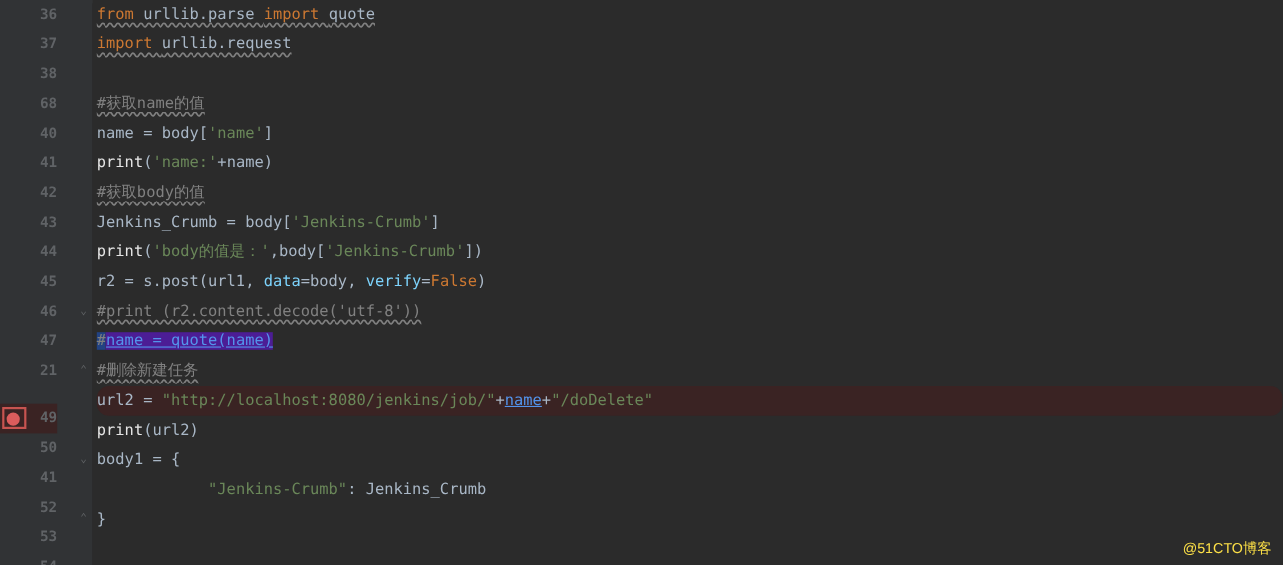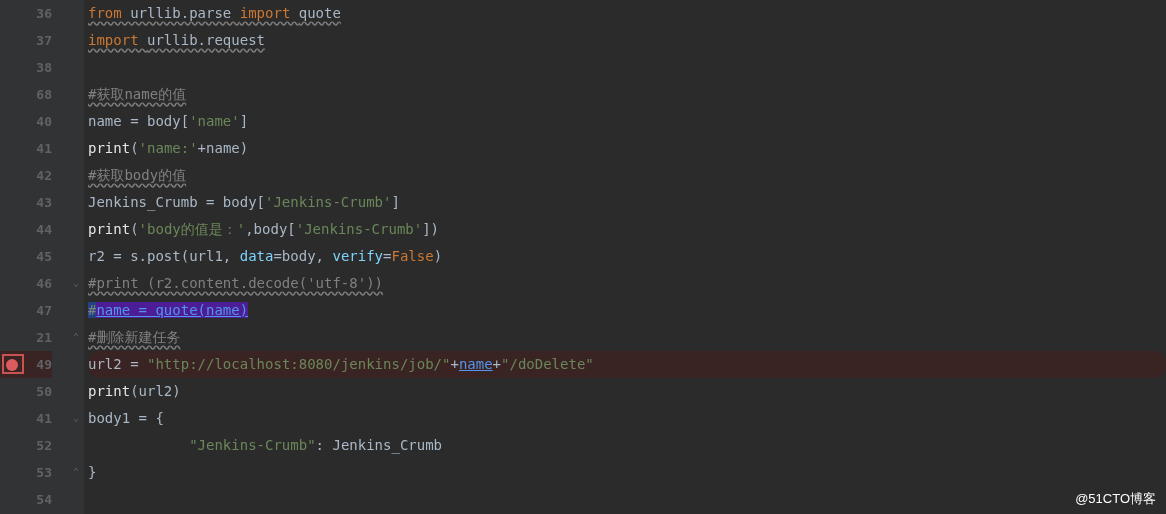--- a/index.html
+++ b/index.html
@@ -77,21 +77,21 @@
 }
 .bp-box {
   position: absolute;
   left: 2px; top: 3px;
   width: 22px; height: 20px;
   border: 2px solid #c75450;
 }
 .watermark {
   position: absolute;
   right: 10px; bottom: 6px;
-  color: #ffffff; font-size: 13px;
+  color: #fde047; font-size: 13px;
   font-family: Arial, sans-serif;
 }
 .tabstrip {
   position: absolute; top: 0; left: 0; height: 3px; background: #3c3f41; width: 100%;
 }
 .tabactive {
   position: absolute; top: 0; left: 0; height: 3px; width: 56px; background: #4a88c7;
 }
 </style>
 </head>
@@ -109,21 +109,21 @@
       <div class="ln">68</div>
       <div class="ln">40</div>
       <div class="ln">41</div>
       <div class="ln">42</div>
       <div class="ln">43</div>
       <div class="ln">44</div>
       <div class="ln">45</div>
       <div class="ln">46</div>
       <div class="ln">47</div>
       <div class="ln">21</div>
-      <div class="ln" style="background: rgb(58, 35, 35);">49<div class="bp-dot"></div><div class="bp-box"></div></div>
+      <div class="ln" style="background: rgb(58, 35, 35); margin-top: 16px;">49<div class="bp-dot"></div><div class="bp-box"></div></div>
       <div class="ln">50</div>
       <div class="ln">41</div>
       <div class="ln">52</div>
       <div class="ln">53</div>
       <div class="ln">54</div>
     </div>
   <div class="fold-col" id="foldcol">
       <div style="height: 27px; position: relative;"></div>
       <div style="height: 27px; position: relative;"></div>
       <div style="height: 27px; position: relative;"></div>

